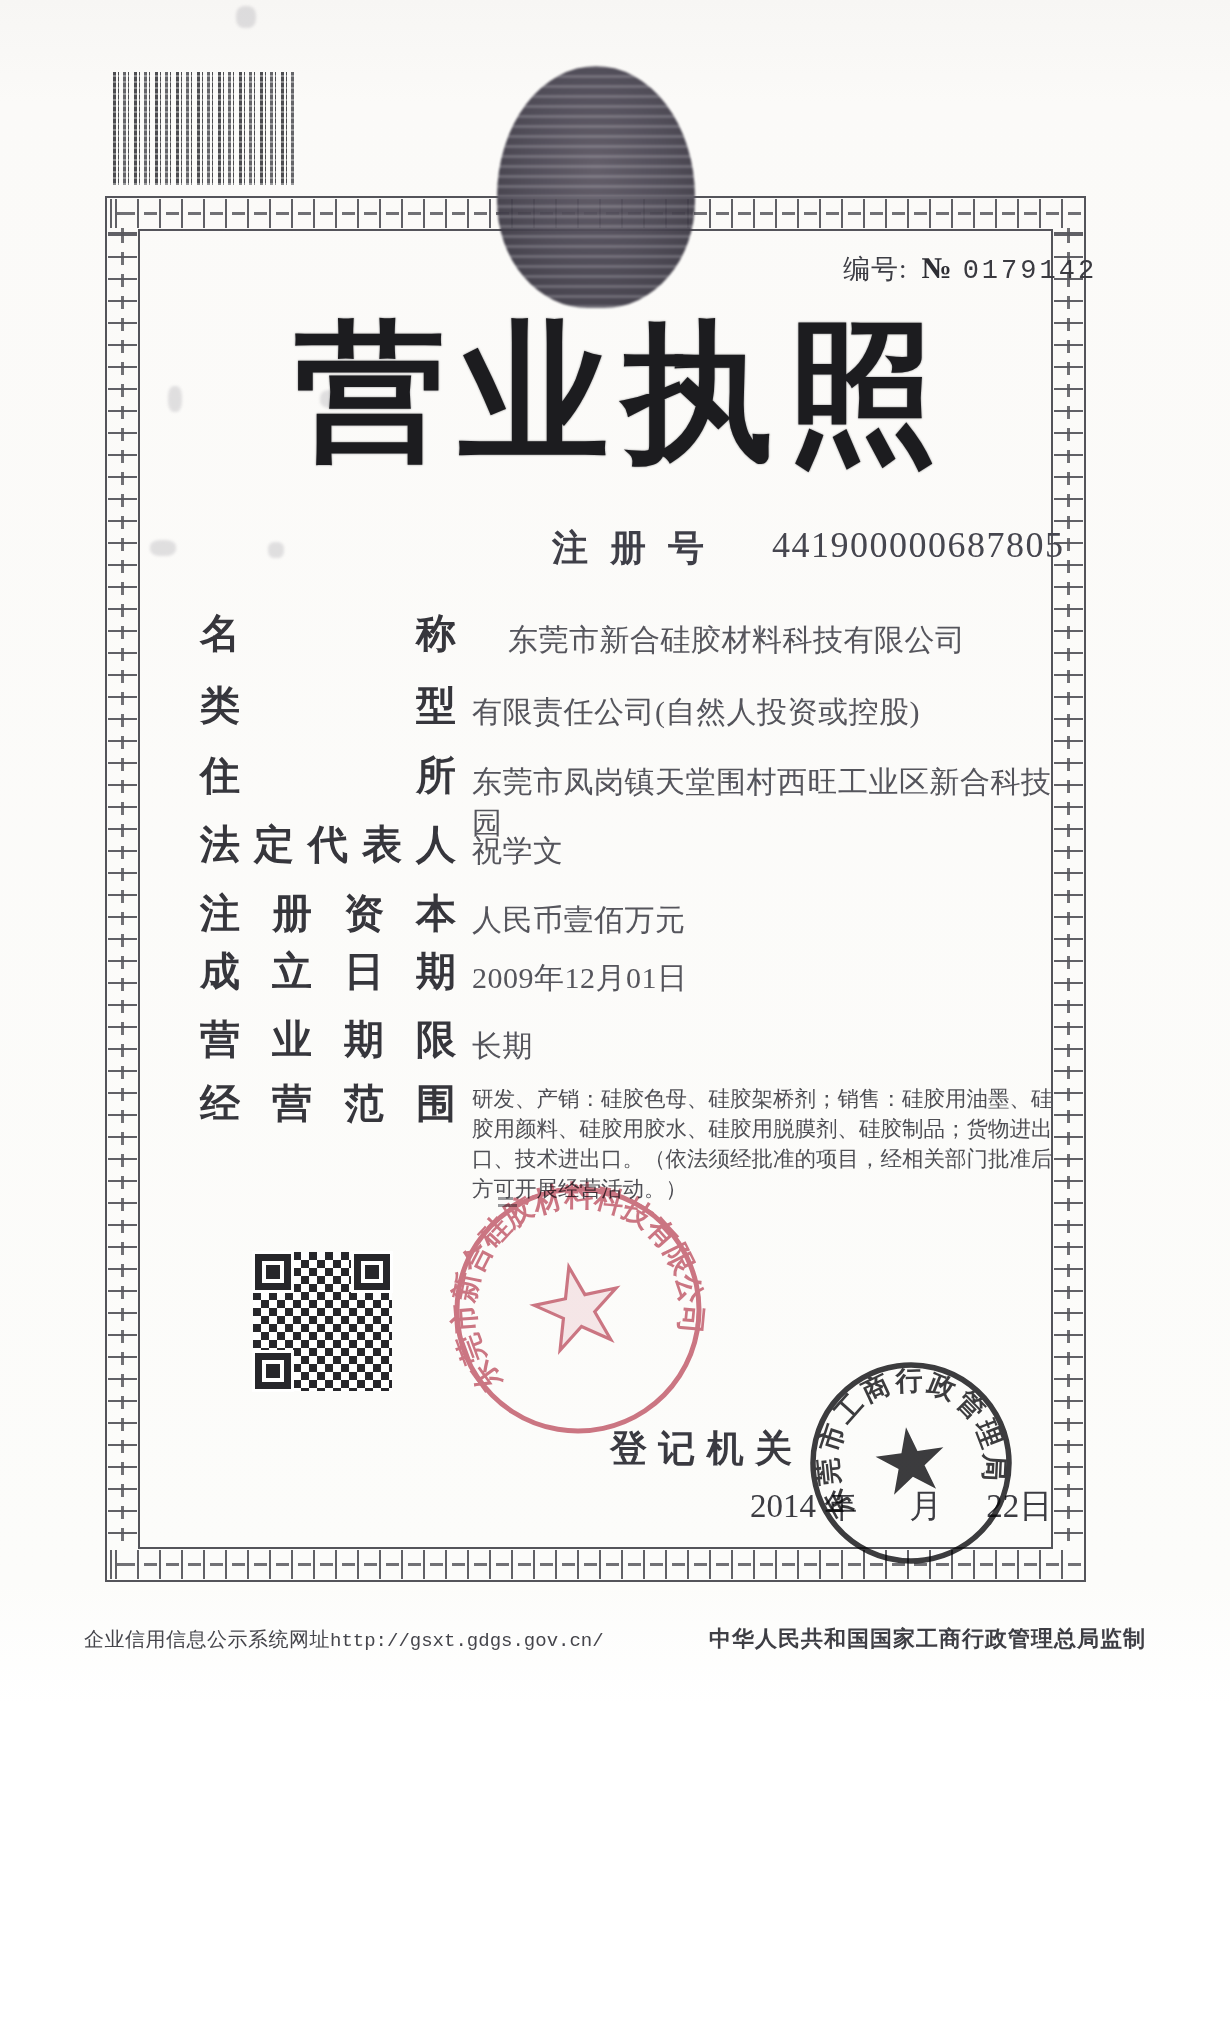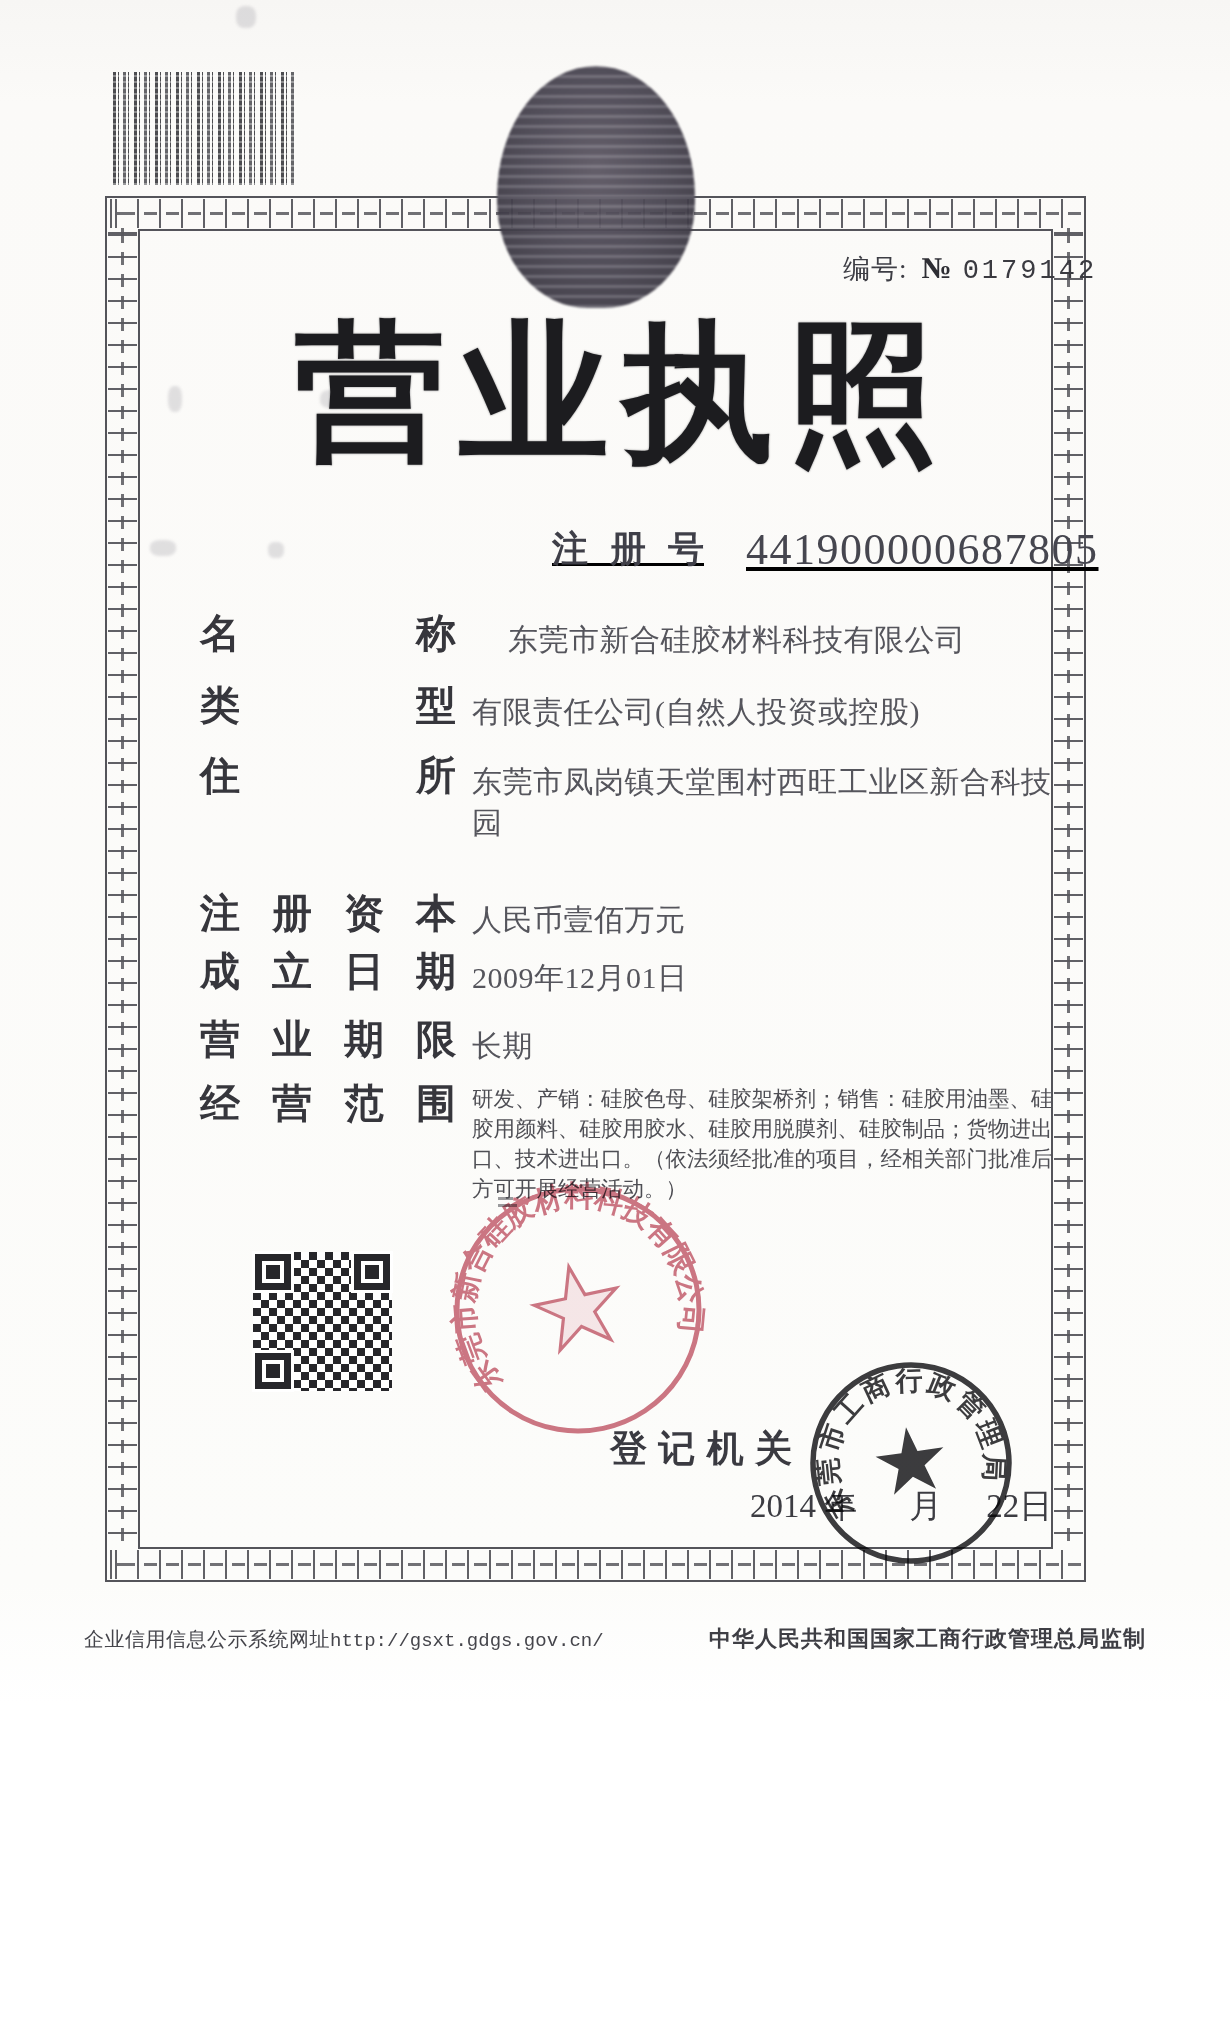--- a/index.html
+++ b/index.html
@@ -69,23 +69,23 @@
 
   
   .title {
     position:absolute; left:105px; top:300px; width:1022px; z-index:2;
     text-align:center; font-size:150px; line-height:1.25; font-weight:800;
     letter-spacing:14px; text-indent:14px; color:#1c1c1f;
     text-shadow:0 0 2px rgba(20,20,24,.55);
   }
 
   
-  .reg-line { position:absolute; left:552px; top:524px; display:flex; align-items:center; z-index:2;text-decoration:underline; }
+  .reg-line { position:absolute; left:552px; top:524px; display:flex; align-items:flex-start; z-index:2; }
   .reg-label { width:152px; font-size:36px; color:#3f3f48; text-align:justify; text-align-last:justify; font-weight:600; }
-  .reg-number { margin-left:42px; font-size:44px; color:#46464f; letter-spacing:1.5px; }
+  .reg-number { margin-left:68px; font-size:36px; color:#46464f; letter-spacing:1.5px; }
 
   
   .field-row { position:absolute; left:200px; width:868px; display:flex; align-items:flex-start; z-index:2; }
   .field-label { flex:none; width:256px; font-size:40px; font-weight:600; color:#36363c; text-align:justify; text-align-last:justify; line-height:1.1; }
   .field-value { margin-left:16px; font-size:30px; color:#55555c; padding-top:8px; letter-spacing:.5px; }
   .row-name    { top:612px;gap:36px; }
   .row-type    { top:684px; }
   .row-address { top:754px; }
   .row-legal   { top:823px; }
   .row-capital { top:892px; }
@@ -179,20 +179,24 @@
     <span class="field-value">东莞市新合硅胶材料科技有限公司</span>
   </div>
   <div class="field-row row-type">
     <span class="field-label">类型</span>
     <span class="field-value">有限责任公司(自然人投资或控股)</span>
   </div>
   <div class="field-row row-address">
     <span class="field-label">住所</span>
     <span class="field-value">东莞市凤岗镇天堂围村西旺工业区新合科技园</span>
   </div>
+  <div class="field-row row-legal">
+    <span class="field-label">法定代表人</span>
+    <span class="field-value">祝学文</span>
+  </div>
   <div class="field-row row-capital">
     <span class="field-label">注册资本</span>
     <span class="field-value">人民币壹佰万元</span>
   </div>
   <div class="field-row row-estdate">
     <span class="field-label">成立日期</span>
     <span class="field-value">2009年12月01日</span>
   </div>
   <div class="field-row row-term">
     <span class="field-label">营业期限</span>

